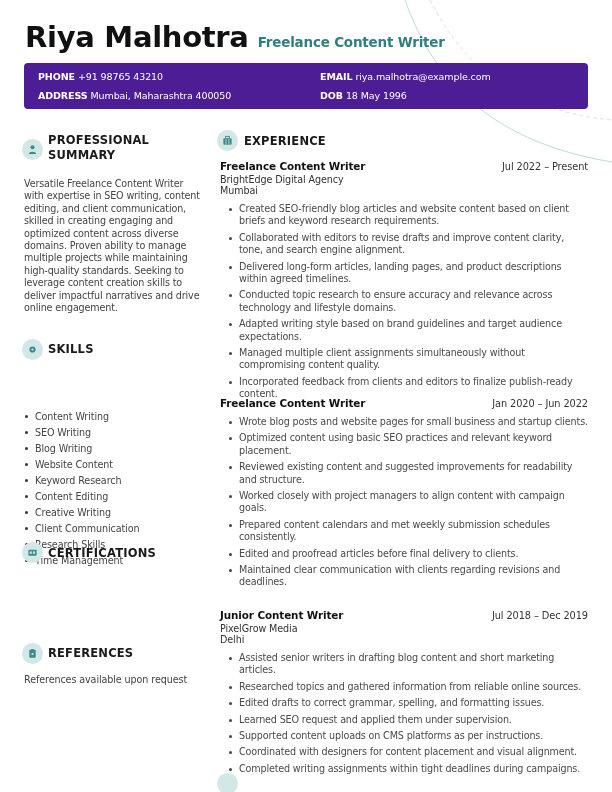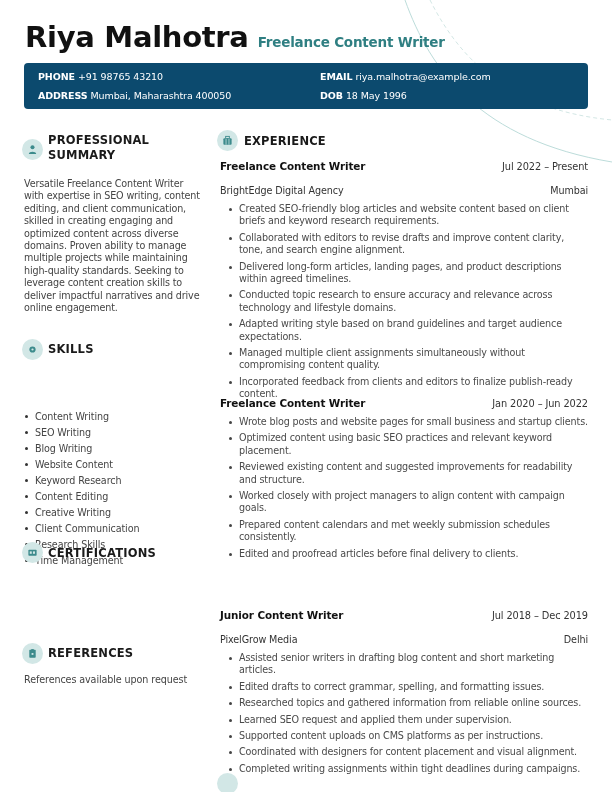--- a/index.html
+++ b/index.html
@@ -5,21 +5,21 @@
     * { margin: 0; padding: 0; box-sizing: border-box; }
     html, body { width: 612px; height: 792px; background: #ffffff; overflow: hidden; }
     body { font-family: "DejaVu Sans", sans-serif; color: #333; position: relative; }
 
     .arcs { position: absolute; left: 0; top: 0; width: 612px; height: 792px; pointer-events: none; }
 
     .header { position: absolute; left: 25px; top: 20px; display: flex; align-items: baseline; }
     .name { font-family: "DejaVu Sans", sans-serif; font-weight: bold; font-size: 29px; color: #111; letter-spacing: -0.3px; }
     .title { font-weight: bold; font-size: 13.5px; color: #2f7f82; margin-left: 9px; letter-spacing: -0.2px; }
 
-    .contact { position: absolute; left: 24px; top: 63px; width: 564px; height: 46px; background: #0c4a6e; border-radius: 4px; }
+    .contact { position: absolute; left: 24px; top: 63px; width: 564px; height: 46px; background: #4c1d95; border-radius: 4px; }
     .contact .field { position: absolute; font-size: 9.5px; color: #ffffff; white-space: nowrap; letter-spacing: -0.1px; }
     .contact .field b { font-weight: bold; margin-right: 3px; }
     .f-phone { left: 14px; top: 8px; }
     .f-address { left: 14px; top: 27px; }
     .f-email { left: 296px; top: 8px; }
     .f-dob { left: 296px; top: 27px; }
 
     .icon-circle { position: absolute; width: 21px; height: 21px; border-radius: 50%; background: #d2e7e6; display: flex; align-items: center; justify-content: center; }
     .icon-circle svg { width: 11px; height: 11px; }
 
@@ -35,21 +35,21 @@
     ul.certs li::before { content: ""; position: absolute; left: 1px; top: 5px; width: 3px; height: 3px; border-radius: 50%; background: #333; }
 
     .references-text { position: absolute; left: 24px; top: 674px; font-size: 9.6px; color: #444; letter-spacing: -0.1px; }
 
     .job { position: absolute; left: 220px; width: 368px; }
     .job-row { display: flex; justify-content: space-between; align-items: baseline; }
     .job-title { font-weight: bold; font-size: 10.4px; color: #111; letter-spacing: -0.1px; }
     .job-dates { font-size: 9.8px; color: #333; letter-spacing: -0.1px; }
     .job-company { font-size: 9.6px; color: #333; letter-spacing: -0.1px; }
     .job-location { font-size: 9.6px; color: #333; letter-spacing: -0.1px; }
-    .job-row + .job-row { margin-top: 13px; }
+    .job-row + .job-row { margin-top: 2px; flex-direction: column; }
     ul.bullets { list-style: none; margin-top: 7px; padding-left: 19px; }
     ul.bullets li { font-size: 9.6px; color: #4a4a4a; line-height: 12.4px; position: relative; margin-bottom: 4px; letter-spacing: -0.15px; }
     ul.bullets li::before { content: ""; position: absolute; left: -10px; top: 5px; width: 3px; height: 3px; border-radius: 50%; background: #444; }
   </style>
 </head>
 <body>
 
 <svg class="arcs" viewBox="0 0 612 792">
   <path d="M 405 0 C 430 70, 480 140, 612 162" fill="none" stroke="#bcdcda" stroke-width="1"></path>
   <path d="M 430 0 C 460 60, 510 110, 612 120" fill="none" stroke="#c6dfdd" stroke-width="0.8" stroke-dasharray="4 3"></path>
@@ -163,36 +163,37 @@
     <span class="job-title">Freelance Content Writer</span>
     <span class="job-dates">Jan 2020 – Jun 2022</span>
   </div>
   <ul class="bullets">
     <li>Wrote blog posts and website pages for small business and startup clients.</li>
     <li>Optimized content using basic SEO practices and relevant keyword placement.</li>
     <li>Reviewed existing content and suggested improvements for readability and structure.</li>
     <li>Worked closely with project managers to align content with campaign goals.</li>
     <li>Prepared content calendars and met weekly submission schedules consistently.</li>
     <li>Edited and proofread articles before final delivery to clients.</li>
+    <li>Maintained clear communication with clients regarding revisions and deadlines.</li>
   </ul>
 </div>
 
 <div class="job" style="top:609px;">
   <div class="job-row">
     <span class="job-title">Junior Content Writer</span>
     <span class="job-dates">Jul 2018 – Dec 2019</span>
   </div>
   <div class="job-row">
     <span class="job-company">PixelGrow Media</span>
     <span class="job-location">Delhi</span>
   </div>
   <ul class="bullets">
     <li>Assisted senior writers in drafting blog content and short marketing articles.</li>
+    <li>Researched topics and gathered information from reliable online sources.</li>
     <li>Edited drafts to correct grammar, spelling, and formatting issues.</li>
-    <li>Researched topics and gathered information from reliable online sources.</li>
     <li>Learned SEO request and applied them under supervision.</li>
     <li>Supported content uploads on CMS platforms as per instructions.</li>
     <li>Coordinated with designers for content placement and visual alignment.</li>
     <li>Completed writing assignments within tight deadlines during campaigns.</li>
   </ul>
 </div>
 
 <div class="icon-circle" style="left:217px; top:773px;"></div>
 
 </body></html>

